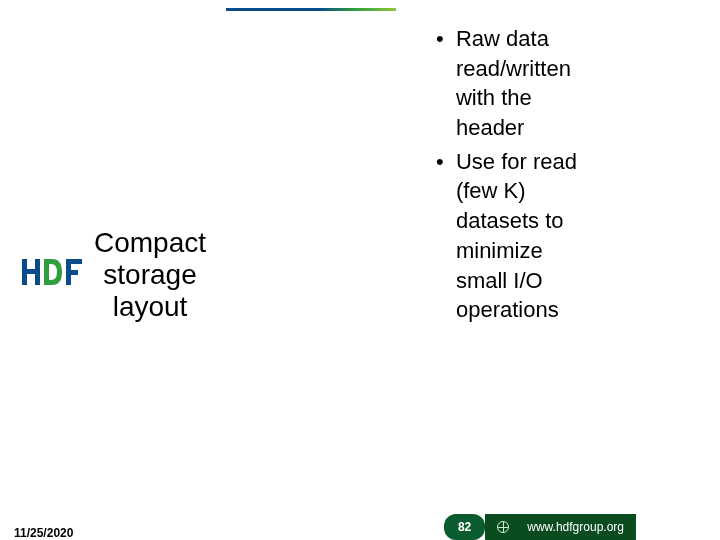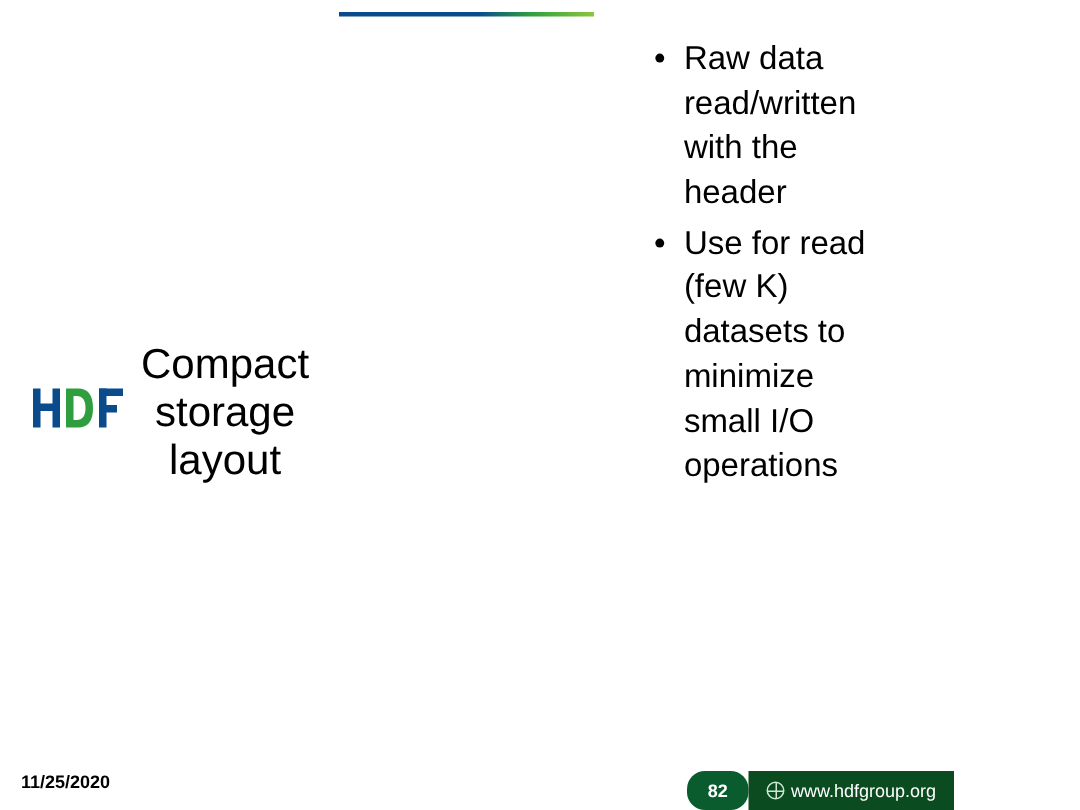--- a/index.html
+++ b/index.html
@@ -6,25 +6,25 @@
   html, body { width: 720px; height: 540px; font-family: Arial, Helvetica, sans-serif; background: #fff; overflow: hidden; }
   .slide { width: 636px; height: 540px; position: relative; display: flex; flex-direction: row; }
   .header { display: flex; align-items: center; padding: 10px 20px 0 20px; }
   .logo { flex: 0 0 auto; margin-right: 10px; }
   .title { flex: 1 1 auto; text-align: center; font-size: 28px; font-weight: 400; color: #000; }
   .divider { height: 3px; width: 100%; margin-top: 8px; background: linear-gradient(to right, #0a4b8c 0%, #0a4b8c 55%, #2e9e3f 75%, #8cc63f 100%); }
   .content { flex: 1 1 auto; padding: 24px 36px 0 36px; }
   .bullets { list-style: none; }
   .bullets li { position: relative; padding-left: 24px; font-size: 22px; line-height: 1.35; color: #000; margin-bottom: 4px; }
   .bullets li::before { content: "•"; position: absolute; left: 4px; top: 0; font-size: 22px; }
-  .footer { position: absolute; bottom: 0; left: 0; right: 0; height: 26px; display: flex; align-items: flex-start; }
+  .footer { position: absolute; bottom: 0; left: 0; right: 0; height: 26px; display: flex; align-items: flex-end; }
   .footer .date { flex: 0 0 auto; padding-left: 14px; font-size: 12px; font-weight: bold; color: #000; }
   .footer .spacer { flex: 1 1 auto; }
   .footer .pagenum-box { flex: 0 0 auto; background: #0a5c2f; color: #fff; font-size: 12px; font-weight: bold; padding: 4px 14px; height: 26px; display: flex; align-items: center; border-radius: 12px; }
-  .footer .site-box { flex: 0 0 auto; background: #0a4b1f; color: #fff; font-size: 12px; padding: 0 12px; height: 26px; display: flex; align-items: center; gap: 4px; }
+  .footer .site-box { flex: 0 0 auto; background: #0a4b1f; color: #fff; font-size: 12px; padding: 0 12px; height: 26px; display: flex; align-items: center; gap: 18px; }
   .footer .site-box .globe { width: 12px; height: 12px; border: 1px solid #cfe8d4; border-radius: 50%; position: relative; }
   .footer .site-box .globe::before { content: ""; position: absolute; top: 0; bottom: 0; left: 50%; width: 1px; background: #cfe8d4; }
   .footer .site-box .globe::after { content: ""; position: absolute; left: 0; right: 0; top: 50%; height: 1px; background: #cfe8d4; }
 </style>
 </head>
 <body>
 
 <div class="slide">
   <div class="header">
     <div class="logo">

